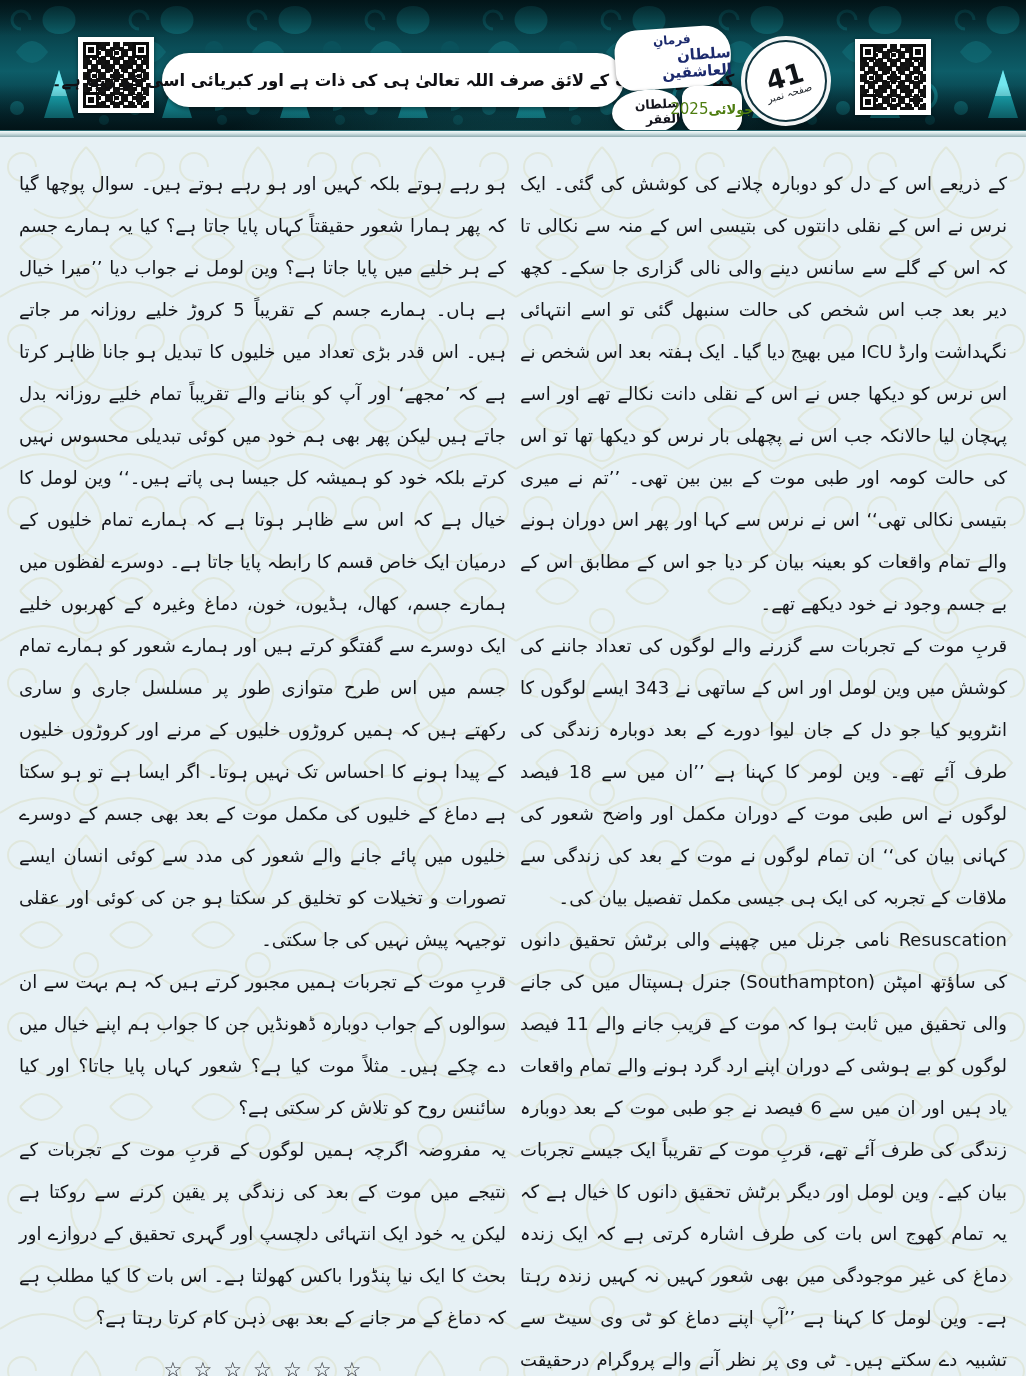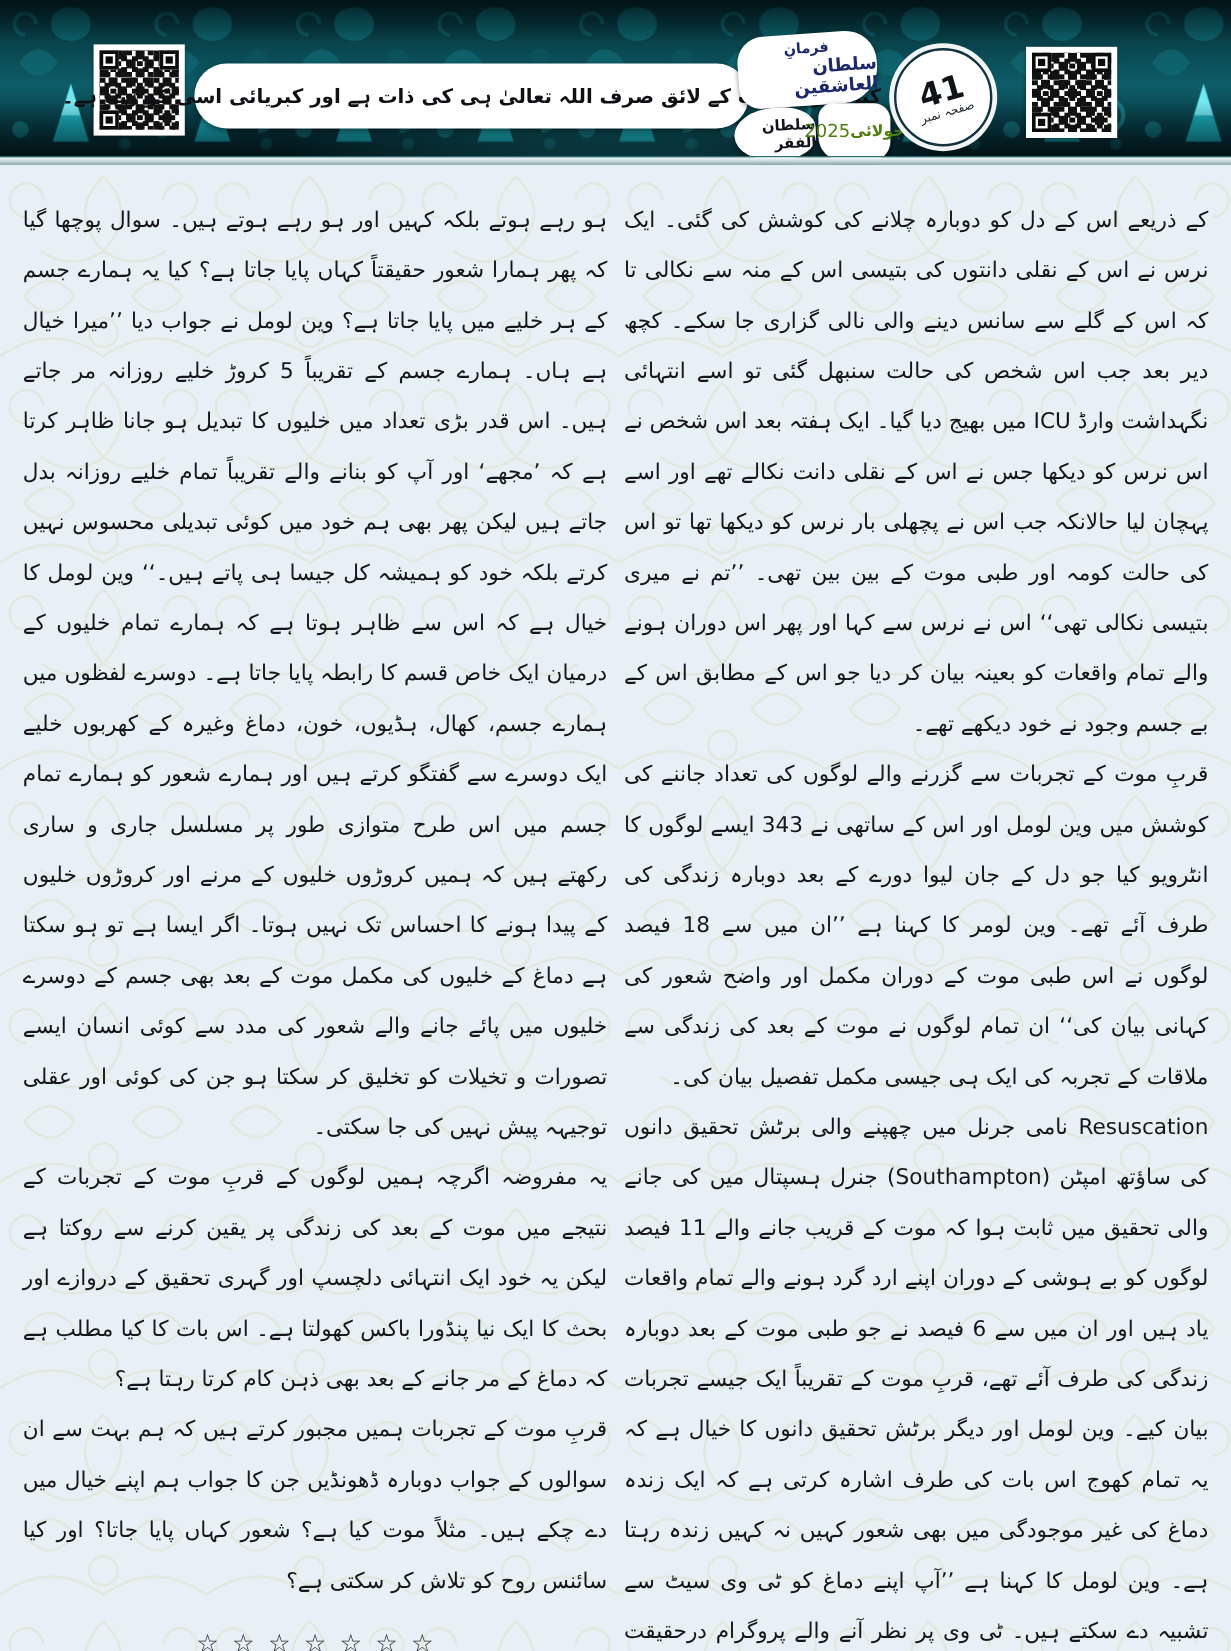--- a/index.html
+++ b/index.html
@@ -215,19 +215,19 @@
   <div class="columns">
 
     <div class="col" lang="ur" dir="rtl">
       <p>کے ذریعے اس کے دل کو دوبارہ چلانے کی کوشش کی گئی۔ ایک نرس نے اس کے نقلی دانتوں کی بتیسی اس کے منہ سے نکالی تا کہ اس کے گلے سے سانس دینے والی نالی گزاری جا سکے۔ کچھ دیر بعد جب اس شخص کی حالت سنبھل گئی تو اسے انتہائی نگہداشت وارڈ ICU میں بھیج دیا گیا۔ ایک ہفتہ بعد اس شخص نے اس نرس کو دیکھا جس نے اس کے نقلی دانت نکالے تھے اور اسے پہچان لیا حالانکہ جب اس نے پچھلی بار نرس کو دیکھا تھا تو اس کی حالت کومہ اور طبی موت کے بین بین تھی۔ ’’تم نے میری بتیسی نکالی تھی‘‘ اس نے نرس سے کہا اور پھر اس دوران ہونے والے تمام واقعات کو بعینہ بیان کر دیا جو اس کے مطابق اس کے بے جسم وجود نے خود دیکھے تھے۔</p>
       <p>قربِ موت کے تجربات سے گزرنے والے لوگوں کی تعداد جاننے کی کوشش میں وین لومل اور اس کے ساتھی نے 343 ایسے لوگوں کا انٹرویو کیا جو دل کے جان لیوا دورے کے بعد دوبارہ زندگی کی طرف آئے تھے۔ وین لومر کا کہنا ہے ’’ان میں سے 18 فیصد لوگوں نے اس طبی موت کے دوران مکمل اور واضح شعور کی کہانی بیان کی‘‘ ان تمام لوگوں نے موت کے بعد کی زندگی سے ملاقات کے تجربہ کی ایک ہی جیسی مکمل تفصیل بیان کی۔</p>
       <p>Resuscation نامی جرنل میں چھپنے والی برٹش تحقیق دانوں کی ساؤتھ امپٹن (Southampton) جنرل ہسپتال میں کی جانے والی تحقیق میں ثابت ہوا کہ موت کے قریب جانے والے 11 فیصد لوگوں کو بے ہوشی کے دوران اپنے ارد گرد ہونے والے تمام واقعات یاد ہیں اور ان میں سے 6 فیصد نے جو طبی موت کے بعد دوبارہ زندگی کی طرف آئے تھے، قربِ موت کے تقریباً ایک جیسے تجربات بیان کیے۔ وین لومل اور دیگر برٹش تحقیق دانوں کا خیال ہے کہ یہ تمام کھوج اس بات کی طرف اشارہ کرتی ہے کہ ایک زندہ دماغ کی غیر موجودگی میں بھی شعور کہیں نہ کہیں زندہ رہتا ہے۔ وین لومل کا کہنا ہے ’’آپ اپنے دماغ کو ٹی وی سیٹ سے تشبیہ دے سکتے ہیں۔ ٹی وی پر نظر آنے والے پروگرام درحقیقت ٹی وی سیٹ کے اندر نہیں</p>
     </div>
 
     <div class="col" lang="ur" dir="rtl">
       <p>ہو رہے ہوتے بلکہ کہیں اور ہو رہے ہوتے ہیں۔ سوال پوچھا گیا کہ پھر ہمارا شعور حقیقتاً کہاں پایا جاتا ہے؟ کیا یہ ہمارے جسم کے ہر خلیے میں پایا جاتا ہے؟ وین لومل نے جواب دیا ’’میرا خیال ہے ہاں۔ ہمارے جسم کے تقریباً 5 کروڑ خلیے روزانہ مر جاتے ہیں۔ اس قدر بڑی تعداد میں خلیوں کا تبدیل ہو جانا ظاہر کرتا ہے کہ ’مجھے‘ اور آپ کو بنانے والے تقریباً تمام خلیے روزانہ بدل جاتے ہیں لیکن پھر بھی ہم خود میں کوئی تبدیلی محسوس نہیں کرتے بلکہ خود کو ہمیشہ کل جیسا ہی پاتے ہیں۔‘‘ وین لومل کا خیال ہے کہ اس سے ظاہر ہوتا ہے کہ ہمارے تمام خلیوں کے درمیان ایک خاص قسم کا رابطہ پایا جاتا ہے۔ دوسرے لفظوں میں ہمارے جسم، کھال، ہڈیوں، خون، دماغ وغیرہ کے کھربوں خلیے ایک دوسرے سے گفتگو کرتے ہیں اور ہمارے شعور کو ہمارے تمام جسم میں اس طرح متوازی طور پر مسلسل جاری و ساری رکھتے ہیں کہ ہمیں کروڑوں خلیوں کے مرنے اور کروڑوں خلیوں کے پیدا ہونے کا احساس تک نہیں ہوتا۔ اگر ایسا ہے تو ہو سکتا ہے دماغ کے خلیوں کی مکمل موت کے بعد بھی جسم کے دوسرے خلیوں میں پائے جانے والے شعور کی مدد سے کوئی انسان ایسے تصورات و تخیلات کو تخلیق کر سکتا ہو جن کی کوئی اور عقلی توجیہہ پیش نہیں کی جا سکتی۔</p>
+      <p>قربِ موت کے تجربات ہمیں مجبور کرتے ہیں کہ ہم بہت سے ان سوالوں کے جواب دوبارہ ڈھونڈیں جن کا جواب ہم اپنے خیال میں دے چکے ہیں۔ مثلاً موت کیا ہے؟ شعور کہاں پایا جاتا؟ اور کیا سائنس روح کو تلاش کر سکتی ہے؟</p>
       <p>یہ مفروضہ اگرچہ ہمیں لوگوں کے قربِ موت کے تجربات کے نتیجے میں موت کے بعد کی زندگی پر یقین کرنے سے روکتا ہے لیکن یہ خود ایک انتہائی دلچسپ اور گہری تحقیق کے دروازے اور بحث کا ایک نیا پنڈورا باکس کھولتا ہے۔ اس بات کا کیا مطلب ہے کہ دماغ کے مر جانے کے بعد بھی ذہن کام کرتا رہتا ہے؟</p>
-      <p>قربِ موت کے تجربات ہمیں مجبور کرتے ہیں کہ ہم بہت سے ان سوالوں کے جواب دوبارہ ڈھونڈیں جن کا جواب ہم اپنے خیال میں دے چکے ہیں۔ مثلاً موت کیا ہے؟ شعور کہاں پایا جاتا؟ اور کیا سائنس روح کو تلاش کر سکتی ہے؟</p>
       <div class="star-separator">☆☆☆☆☆☆☆</div>
     </div>
 
   </div>
 </div>
 
 </body></html>

